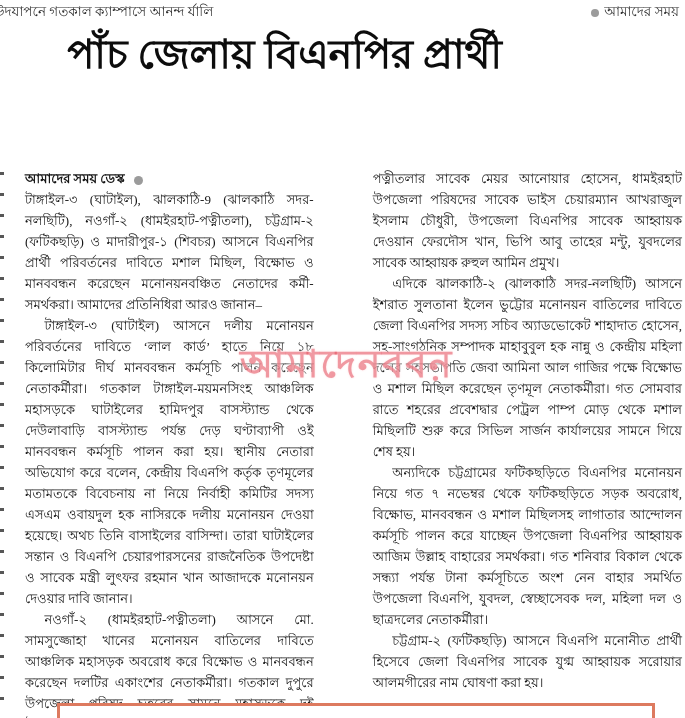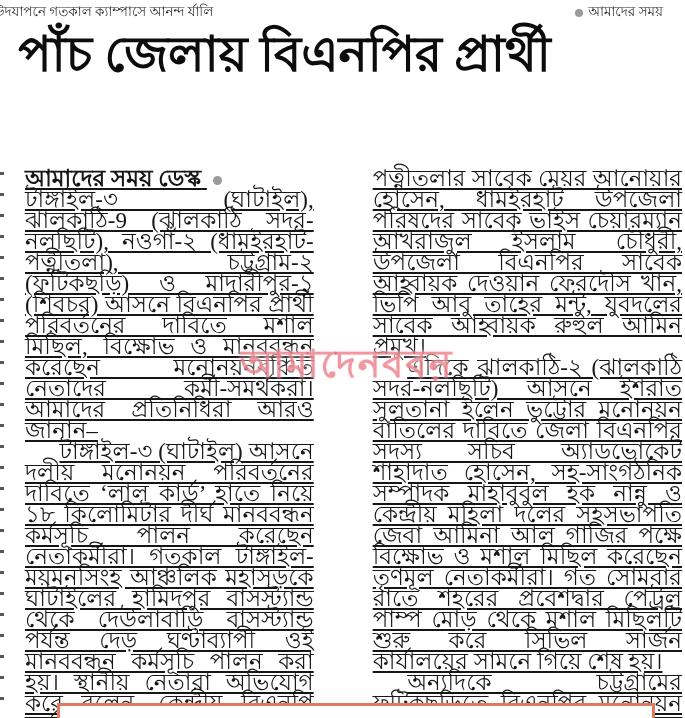--- a/index.html
+++ b/index.html
@@ -3,34 +3,34 @@
 <meta charset="utf-8">
 <style>
   html,body{margin:0;padding:0;background:#ffffff;}
   .page{
     position:relative;width:685px;height:718px;overflow:hidden;
     background:#ffffff;font-family:"Liberation Serif", serif;color:#161616;
   }
   
   .topbar{position:absolute;top:1px;left:0;width:685px;height:16px;font-size:13.5px;color:#2b2b2b;}
   .topbar .tl{position:absolute;left:-6px;top:0;white-space:nowrap;}
-  .topbar .tr{position:absolute;right:22px;top:0;white-space:nowrap;display:flex;align-items:center;gap:5px;}
+  .topbar .tr{position:absolute;right:6px;top:0;white-space:nowrap;display:flex;align-items:center;gap:5px;}
   .dot{display:inline-block;width:8px;height:8px;border-radius:50%;background:#9b9b9b;vertical-align:middle;}
   
   .headline{
     position:absolute;top:22px;left:0;width:569px;margin:0;
-    text-align:center;font-size:49px;line-height:66px;font-weight:700;color:#0c0c0c;
+    text-align:center;font-size:40px;line-height:66px;font-weight:700;color:#0c0c0c;
     letter-spacing:0px;
   }
   
   .columns{
     position:absolute;top:168px;left:25px;width:657px;height:550px;
     display:flex;gap:19px;
   }
-  .col{font-size:23px;line-height:21px;text-align:justify;text-decoration:underline;}
+  .col{font-size:13px;line-height:21px;text-align:justify;}
   .col1{width:308px;}
   .col2{width:330px;margin-left:40px;}
   .col p{margin:0;text-indent:1.5em;}
   .col p.noindent{text-indent:0;}
   .byline{font-weight:700;margin:0 0 0 0;white-space:nowrap;}
   .byline .dot{width:9px;height:9px;margin-left:6px;}
   
   .watermark{
     position:absolute;left:240px;top:334px;
     font-size:38px;font-weight:700;letter-spacing:2px;

